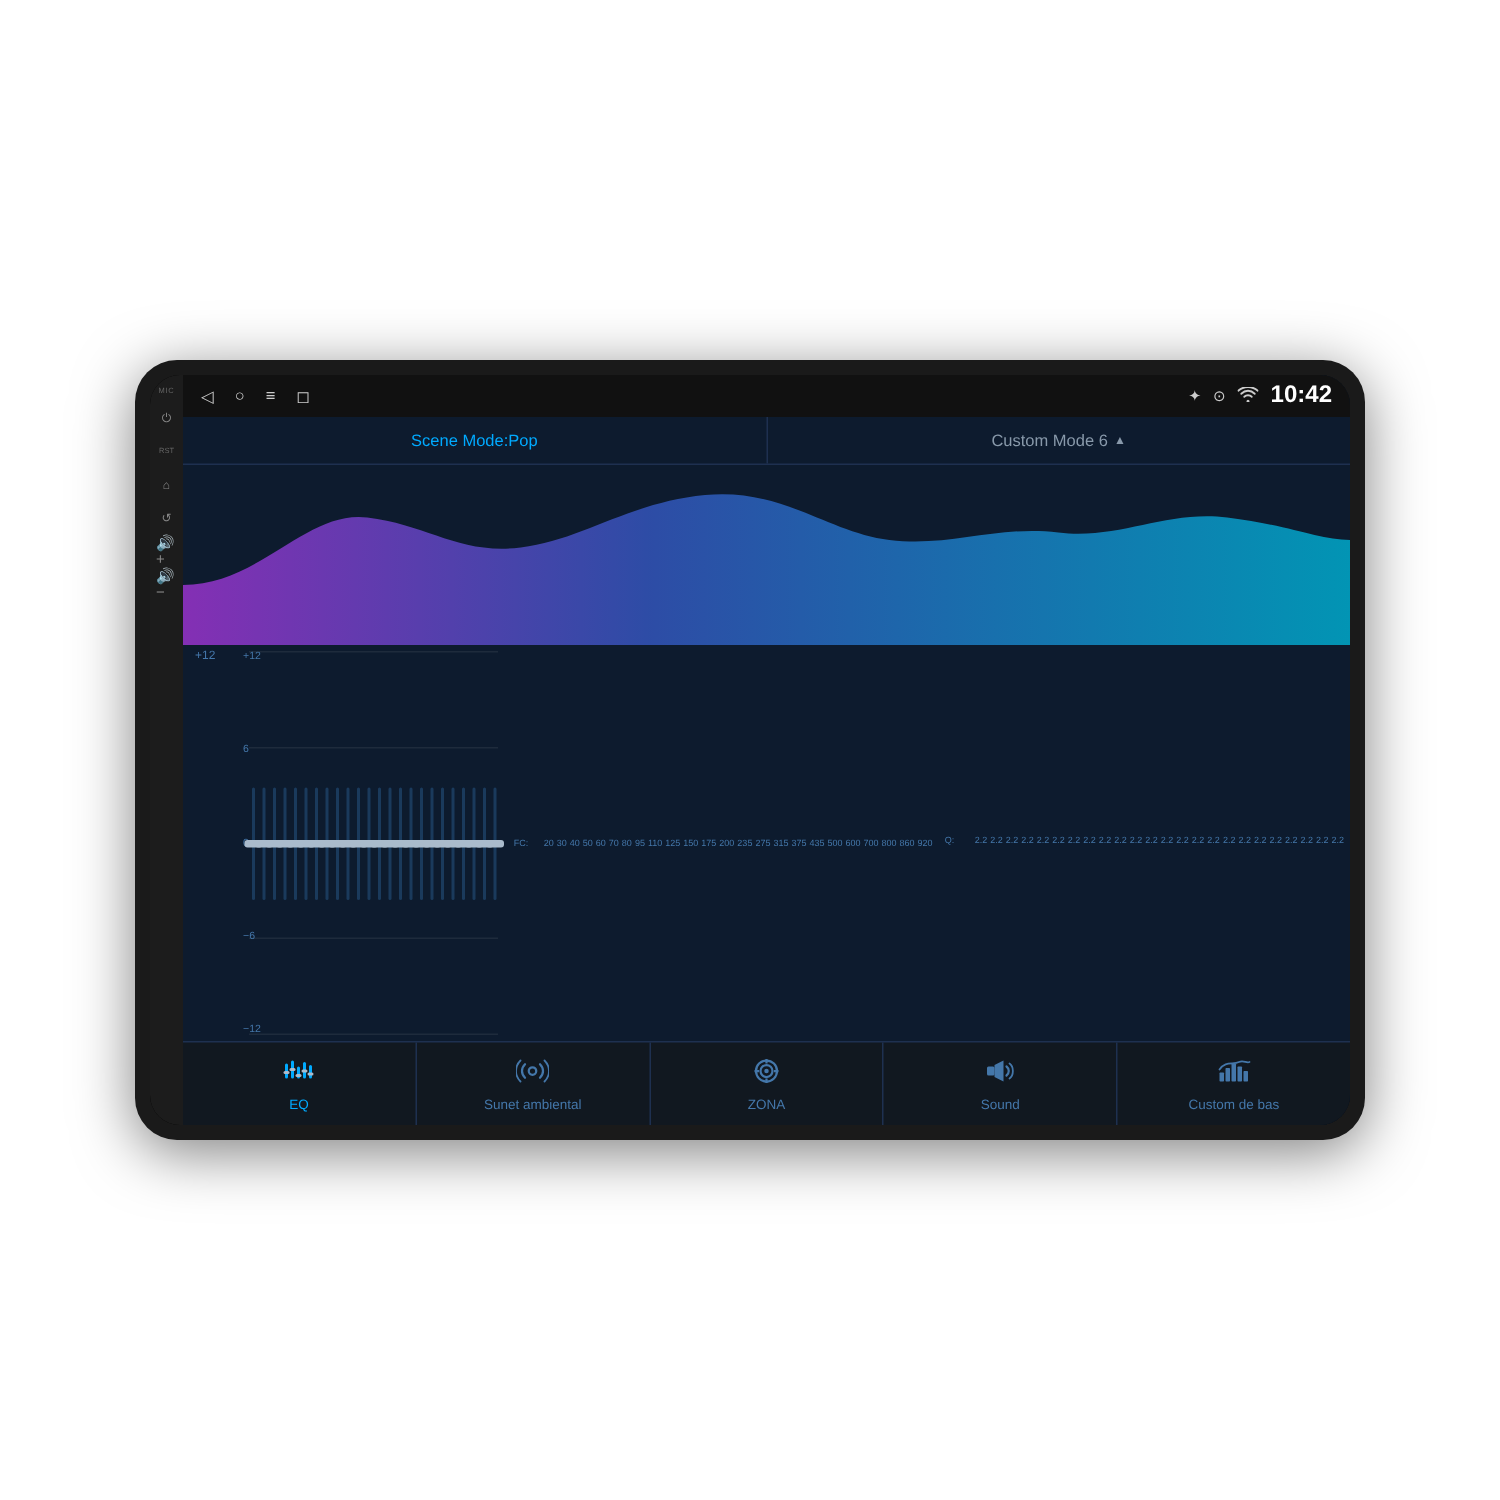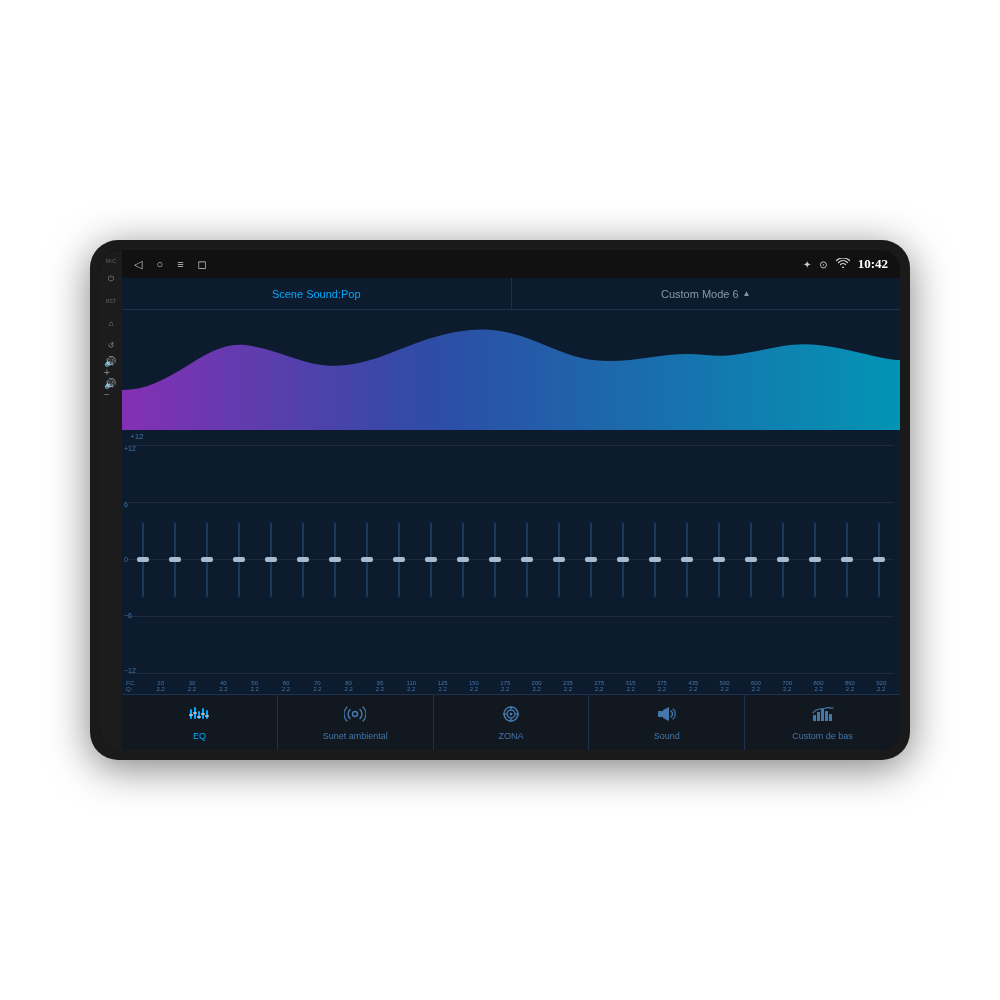--- a/index.html
+++ b/index.html
@@ -104,23 +104,22 @@
       gap: 8px;
     }
 
     .status-icon {
       color: #ccc;
       font-size: 10px;
     }
 
     .time {
       color: #fff;
-      font-size: 13px;
+      font-size: 16px;
       font-weight: bold;
-      font-family: Liberation Serif, serif;
     }
 
     
     .top-tabs {
       background: #0d1b2e;
       height: 32px;
       display: flex;
       align-items: center;
       border-bottom: 1px solid #1e3050;
       flex-shrink: 0;
@@ -164,21 +163,21 @@
       top: 0; left: 0;
       width: 100%;
       height: 100%;
     }
 
     
     .eq-area {
       flex: 1;
       background: #0d1b2e;
       display: flex;
-      flex-direction: column;
+      flex-direction: row;
       overflow: hidden;
     }
 
     .eq-sliders-container {
       flex: 1;
       display: flex;
       align-items: center;
       padding: 0 6px;
       gap: 2px;
       position: relative;
@@ -315,21 +314,21 @@
               <path d="M2.5 4.5C3.8 3.2 5.3 2.5 7 2.5s3.2.7 4.5 2" stroke="#ccc" stroke-width="1.2" fill="none" stroke-linecap="round"></path>
               <path d="M0.5 2.5C2.3 0.8 4.5 0 7 0s4.7.8 6.5 2.5" stroke="#ccc" stroke-width="1.2" fill="none" stroke-linecap="round"></path>
             </svg>
           </span>
           <span class="time">10:42</span>
         </div>
       </div>
 
       <div class="top-tabs">
         <div class="top-tab active">
-          <span>Scene Sound:Pop</span>
+          <span>Scene Mode:Pop</span>
         </div>
         <div class="top-tab">
           <span>Custom Mode 6</span>
           <span class="triangle">▲</span>
         </div>
       </div>
 
       <div class="eq-viz">
         <svg class="viz-svg" viewBox="0 0 760 120" preserveAspectRatio="none" xmlns="http://www.w3.org/2000/svg">
           <defs>

